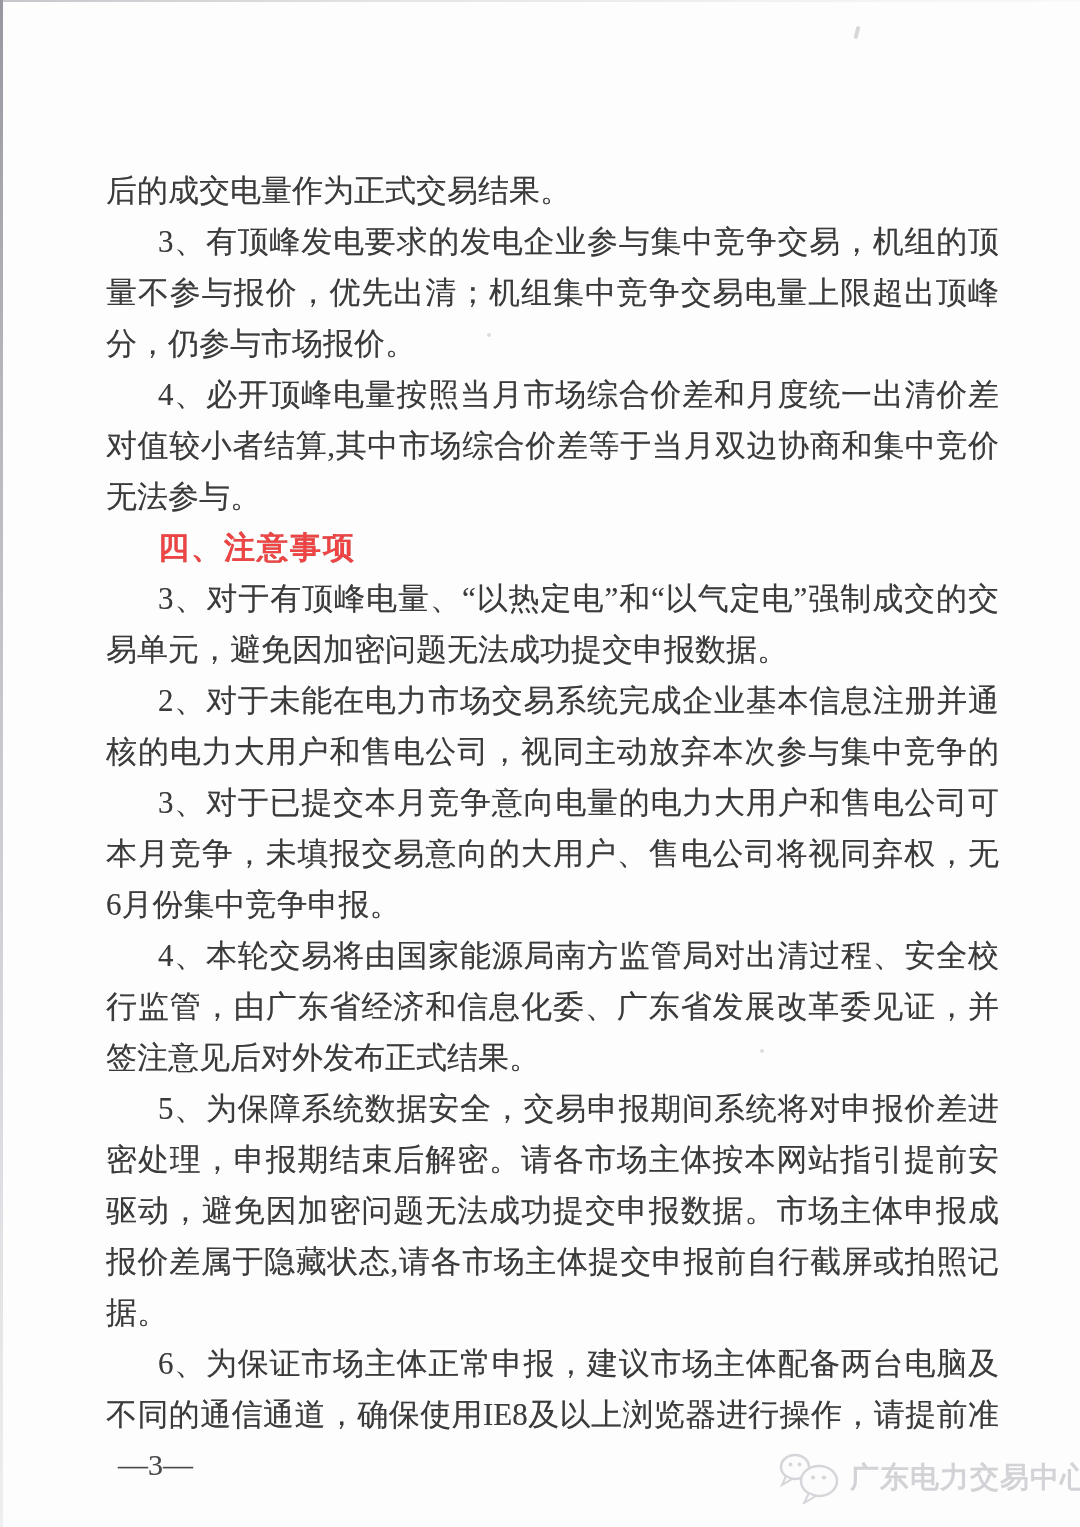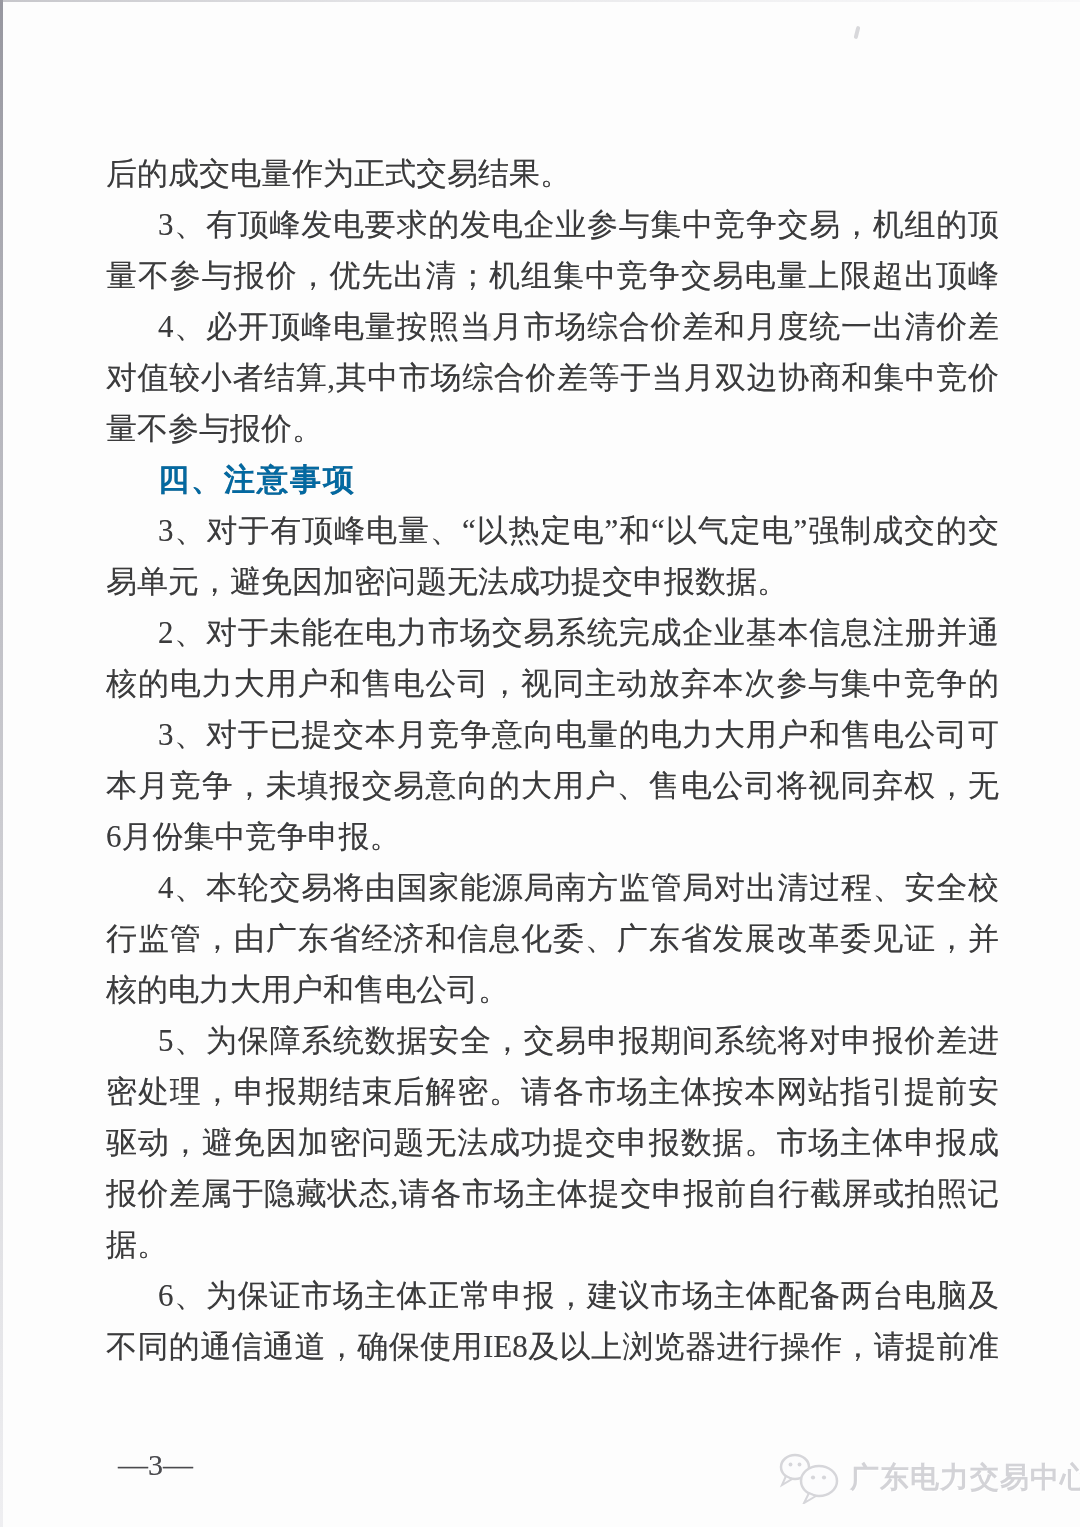--- a/index.html
+++ b/index.html
@@ -20,42 +20,42 @@
     position:absolute;top:0;left:0;width:100%;height:2px;
     background:linear-gradient(to right,#9a9aa2,#cfcfd4 35%,#e7e7ea 70%,#f4f4f6 100%);
     opacity:.55;
   }
   .artifact{position:absolute;background:#b9b9c0;border-radius:2px;}
   .artifact.tick{width:4px;height:13px;transform:rotate(14deg);opacity:.55;}
   .artifact.speck{width:4px;height:4px;opacity:.45;}
 
   
   .content{
-    position:absolute;left:106px;top:148px;width:893px;
+    position:absolute;left:106px;top:165px;width:893px;
     color:#3b3b3c;
   }
   .line{
     height:51px;line-height:51px;
     font-size:31px;
     white-space:nowrap;
     text-shadow:0 0 .6px rgba(70,70,75,.45);
   }
   .line.fill{
     white-space:normal;
     text-align:justify;
     text-align-last:justify;
     overflow:hidden;
   }
   .line.indent{padding-left:52px;}
   .line.heading{
     font-family:"Liberation Sans","DejaVu Sans",sans-serif;
     font-weight:bold;
     font-size:31px;
     letter-spacing:2px;
-    color:#0369a1;
+    color:#ef4444;
   }
 
   
   .page-number{
     position:absolute;left:118px;top:1448px;
     font-size:30px;color:#4a4a4e;
     letter-spacing:0;
     text-shadow:0 0 .6px rgba(70,70,75,.4);
   }
   .watermark{
@@ -79,34 +79,35 @@
   <div class="edge-left"></div>
   <div class="edge-top"></div>
   <div class="artifact tick" style="left:855px;top:26px;"></div>
   <div class="artifact speck" style="left:487px;top:333px;"></div>
   <div class="artifact speck" style="left:760px;top:1049px;"></div>
 
   <main class="content" id="doc-body">
       <div class="line">后的成交电量作为正式交易结果。</div>
       <div class="line fill indent">3、有顶峰发电要求的发电企业参与集中竞争交易，机组的顶峰电</div>
       <div class="line fill">量不参与报价，优先出清；机组集中竞争交易电量上限超出顶峰电量部</div>
+      <div class="line">分，仍参与市场报价。</div>
       <div class="line fill indent">4、必开顶峰电量按照当月市场综合价差和月度统一出清价差的绝</div>
       <div class="line fill">对值较小者结算,其中市场综合价差等于当月双边协商和集中竞价的电</div>
-      <div class="line">量不参与报价。</div>
+      <div class="line">无法参与。</div>
       <div class="line indent heading">四、注意事项</div>
       <div class="line fill indent">3、对于有顶峰电量、“以热定电”和“以气定电”强制成交的交</div>
       <div class="line">易单元，避免因加密问题无法成功提交申报数据。</div>
       <div class="line fill indent">2、对于未能在电力市场交易系统完成企业基本信息注册并通过审</div>
       <div class="line fill">核的电力大用户和售电公司，视同主动放弃本次参与集中竞争的权利。</div>
       <div class="line fill indent">3、对于已提交本月竞争意向电量的电力大用户和售电公司可参与</div>
       <div class="line fill">本月竞争，未填报交易意向的大用户、售电公司将视同弃权，无法参与</div>
       <div class="line">6月份集中竞争申报。</div>
       <div class="line fill indent">4、本轮交易将由国家能源局南方监管局对出清过程、安全校核进</div>
       <div class="line fill">行监管，由广东省经济和信息化委、广东省发展改革委见证，并经共同</div>
-      <div class="line">核的电力大用户和售电公司。</div>
+      <div class="line">签注意见后对外发布正式结果。</div>
       <div class="line fill indent">5、为保障系统数据安全，交易申报期间系统将对申报价差进行加</div>
       <div class="line fill">密处理，申报期结束后解密。请各市场主体按本网站指引提前安装加密</div>
       <div class="line fill">驱动，避免因加密问题无法成功提交申报数据。市场主体申报成功后申</div>
       <div class="line fill">报价差属于隐藏状态,请各市场主体提交申报前自行截屏或拍照记录数</div>
       <div class="line">据。</div>
       <div class="line fill indent">6、为保证市场主体正常申报，建议市场主体配备两台电脑及两个</div>
       <div class="line fill">不同的通信通道，确保使用IE8及以上浏览器进行操作，请提前准备好</div>
     </main>
 
   <div class="page-number">—3—</div>

